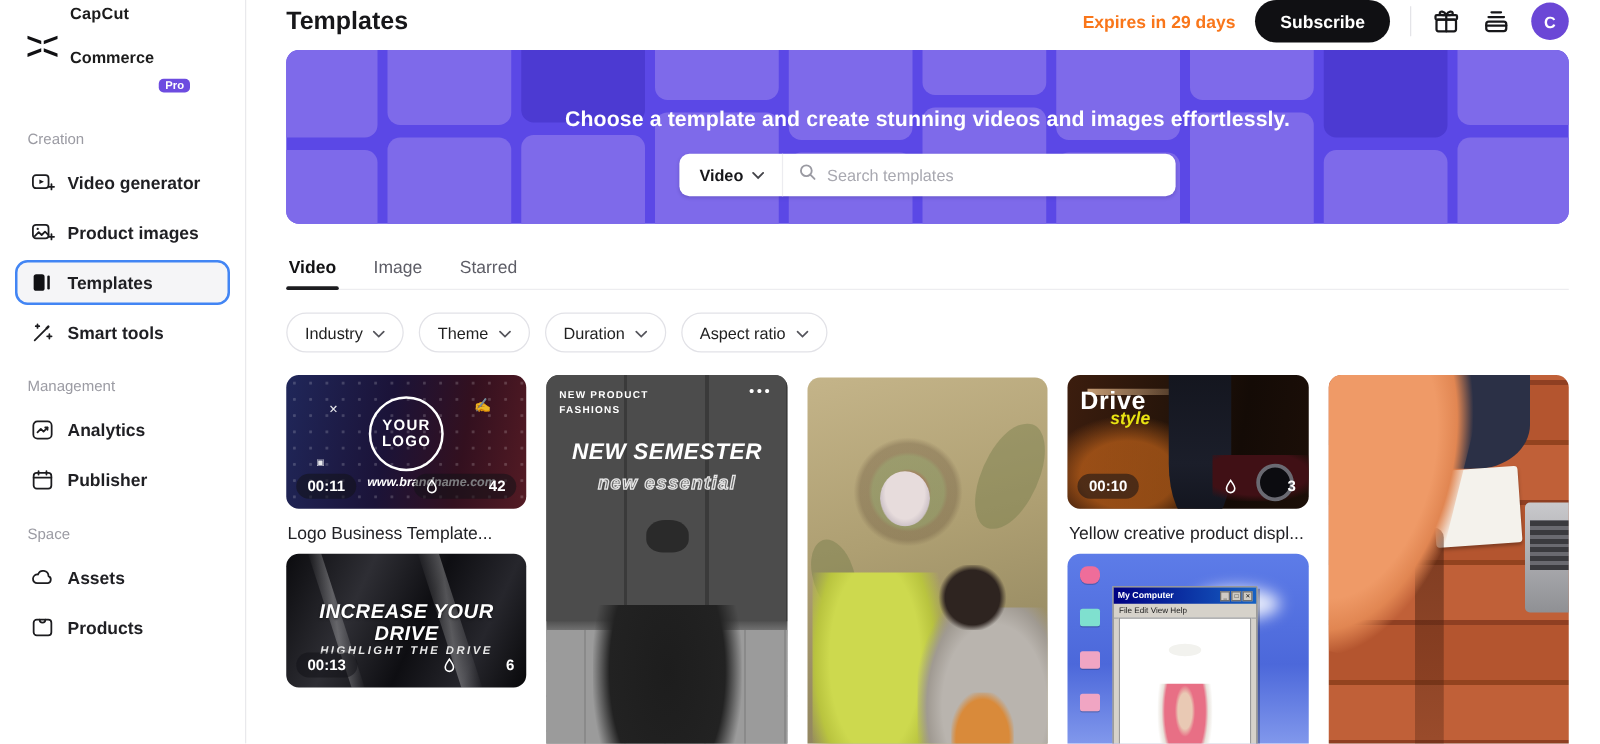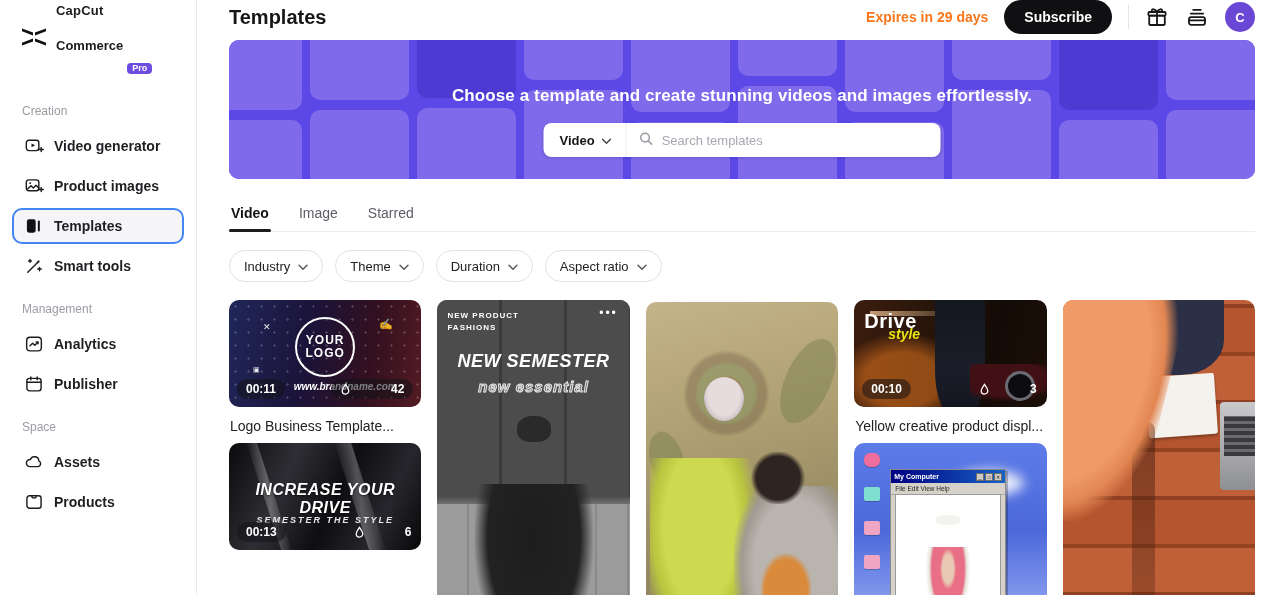--- a/index.html
+++ b/index.html
@@ -374,21 +374,21 @@
                   <path d="M6 1.4 C4.2 4 2.4 6.2 2.4 8.4 a3.6 3.6 0 0 0 7.2 0 C9.6 6.2 7.8 4 6 1.4 Z"></path>
                 </svg>
               <span>42</span>
             </div>
           </div>
           <div class="card-title">Logo Business Template...</div>
           <div class="thumb h-land t-car">
             <div class="streak" style="left:18%;top:-10%;width:10px;height:120%"></div>
             <div class="streak" style="left:64%;top:-10%;width:16px;height:120%"></div>
             <div class="h1">INCREASE YOUR DRIVE</div>
-            <div class="h2">SEMESTER THE STYLE</div>
+            <div class="h2">HIGHLIGHT THE DRIVE</div>
             <div class="badge left">
                 <span>00:13</span>
               </div>
             <div class="badge right" style="background:transparent;padding-right:2px">
               <svg width="11" height="13" viewBox="0 0 12 14" fill="none" stroke="#fff" stroke-width="1.4">
                   <path d="M6 1.4 C4.2 4 2.4 6.2 2.4 8.4 a3.6 3.6 0 0 0 7.2 0 C9.6 6.2 7.8 4 6 1.4 Z"></path>
                 </svg>
               <span>6</span>
             </div>
           </div>

